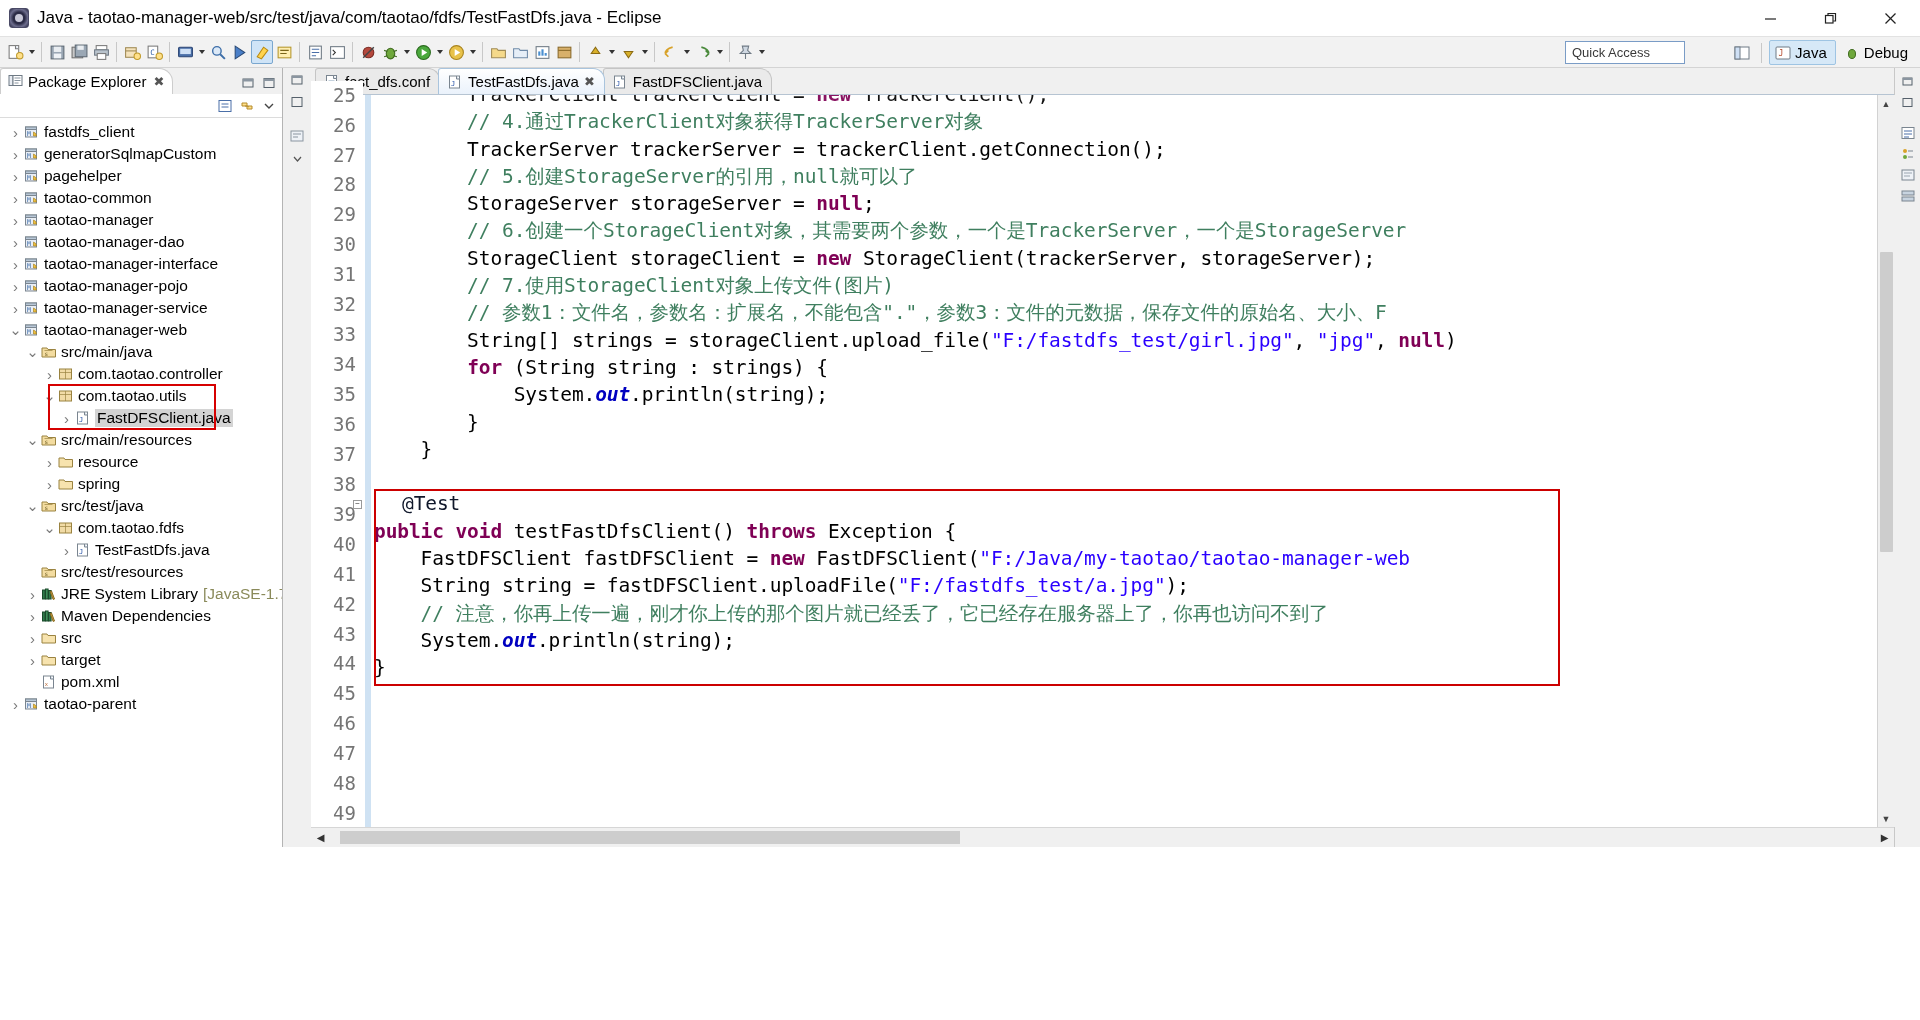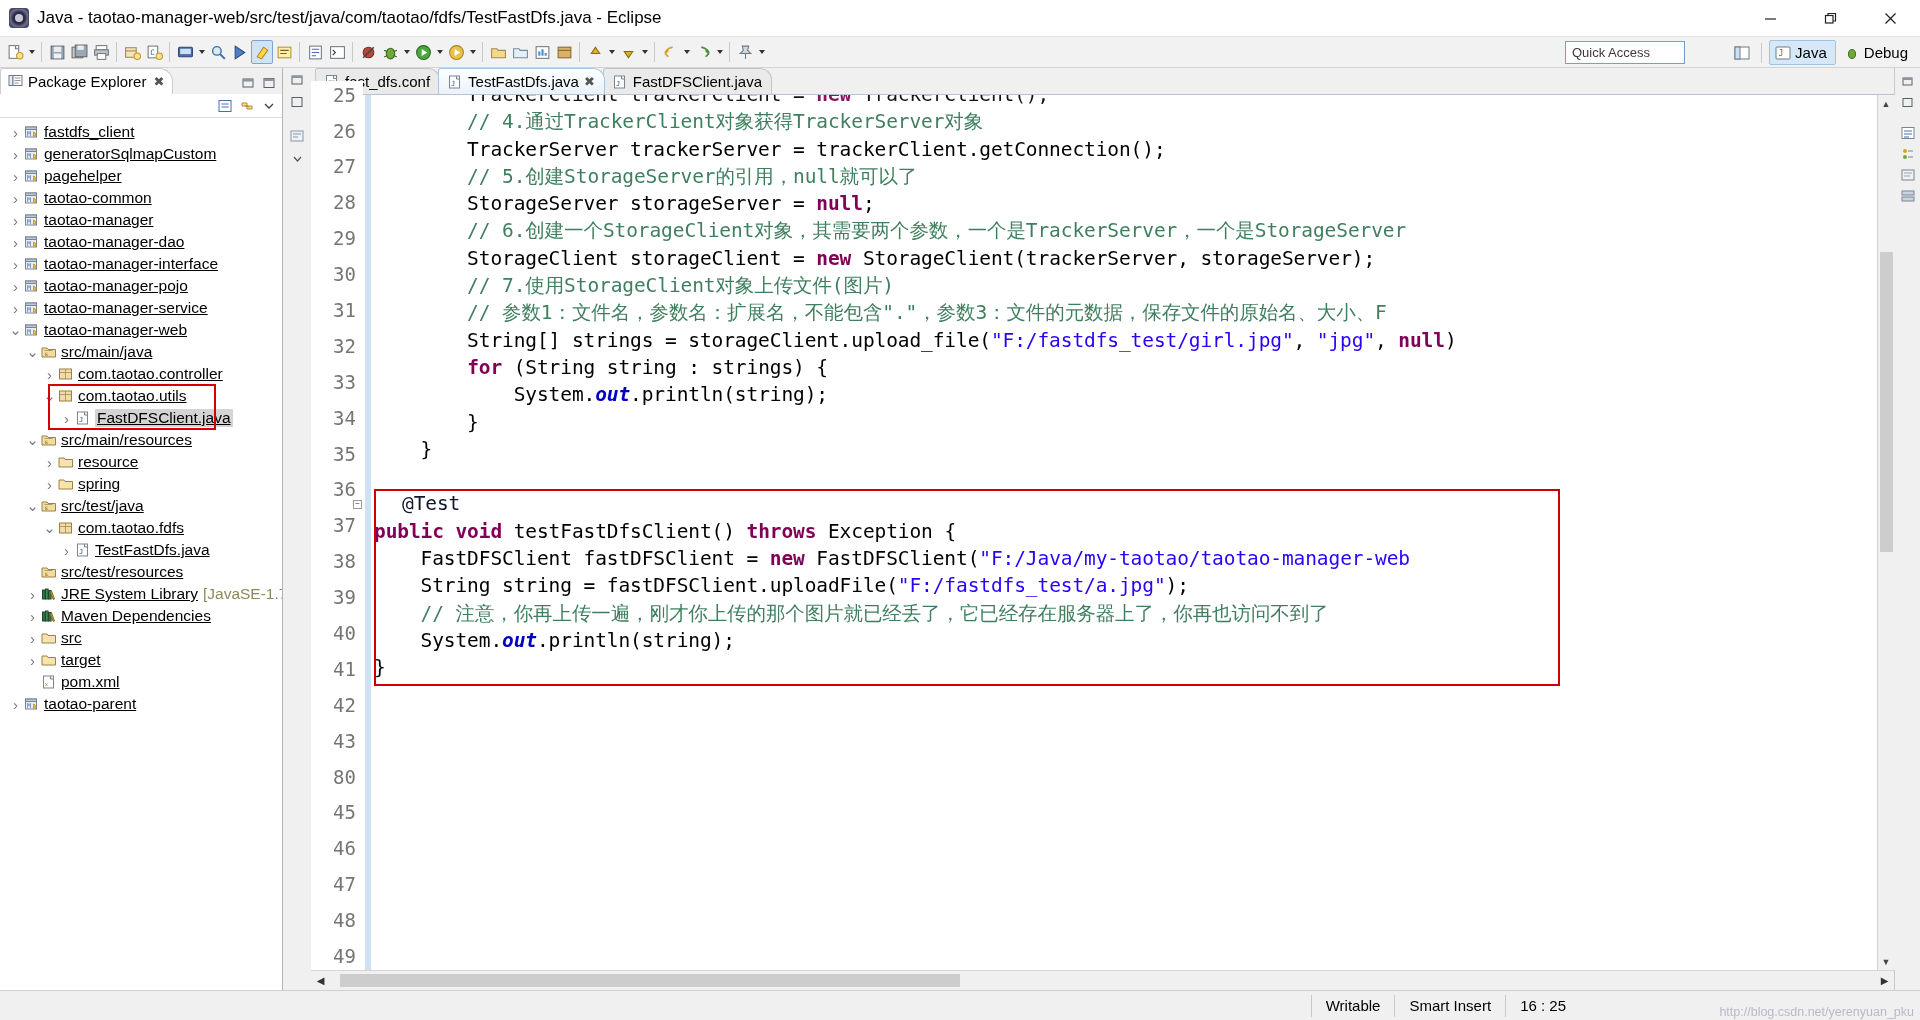--- a/index.html
+++ b/index.html
@@ -4,21 +4,21 @@
 <style>
   * { box-sizing: border-box; }
   html, body {
     margin: 0; padding: 0;
     width: 1920px; height: 1020px;
     overflow: hidden;
     background: #ffffff;
     font-family: "Liberation Sans", sans-serif;
   }
   #app {
-    width: 1920px; height: 1020px;
+    width: 1920px; height: 847px;
     position: relative;
     display: flex; flex-direction: column;
     background: #f0f0f0;
   }
 
   
   .titlebar {
     height: 36px; min-height: 36px;
     background: #ffffff;
     display: flex; align-items: center;
@@ -174,21 +174,21 @@
     font-size: 15.5px; color: #000; white-space: nowrap;
     position: relative;
   }
   .twist {
     width: 15px; min-width:15px; height: 22px;
     display: flex; align-items: center; justify-content: center;
     color: #7a7a7a; font-size: 11px;
   }
   .twist.none { color: transparent; }
   .ticon { width: 17px; min-width:17px; height: 16px; margin-right: 4px; display:block; }
-  .tlabel { font-size: 15.5px; text-decoration: underline; }
+  .tlabel { font-size: 15.5px; }
   .tlabel-dim { color: #8a8a5a; font-size: 15.5px; margin-left: 5px; }
   .trow.selected .tlabel {
     background: #d4d4d4; padding: 0 2px;
   }
   
   .tree-redbox {
     position: absolute;
     border: 2px solid #d60000;
     pointer-events: none;
   }
@@ -973,21 +973,21 @@
                 <div class="gline">35</div>
                 <div class="gline">36</div>
                 <div class="gline">37</div>
                 <div class="gline">38</div>
                 <div class="gline">39</div>
                 <span class="fold-marker" style="top: 418.5px;">−</span>
                 <div class="gline">40</div>
                 <div class="gline">41</div>
                 <div class="gline">42</div>
                 <div class="gline">43</div>
-                <div class="gline">80</div>
+                <div class="gline">44</div>
                 <div class="gline">45</div>
                 <div class="gline">46</div>
                 <div class="gline">47</div>
                 <div class="gline">48</div>
                 <div class="gline">49</div>
               </div>
             <div class="annot-col">
               <div class="changebar" style="top:0;height:100%;"></div>
             </div>
             <div class="codearea" id="codearea">
@@ -1047,22 +1047,13 @@
             <svg width="16" height="16" viewBox="0 0 16 16">
                 <rect x="2" y="3" width="12" height="4" fill="#c8d4e0" stroke="#7a8590"></rect>
                 <rect x="2" y="9" width="12" height="4" fill="#c8d4e0" stroke="#7a8590"></rect>
               </svg>
           </div>
         </div>
       </div>
     </div>
   </div>
 
-  <div class="statusbar">
-    <div class="sb-left"></div>
-    <div style="flex:1 1 auto;"></div>
-    <div class="sb-cell first">Writable</div>
-    <div class="sb-cell">Smart Insert</div>
-    <div class="sb-cell">16 : 25</div>
-    <div style="width:340px;"></div>
-    <div class="sb-watermark">http://blog.csdn.net/yerenyuan_pku</div>
-  </div>
 </div>
 
 </body></html>

